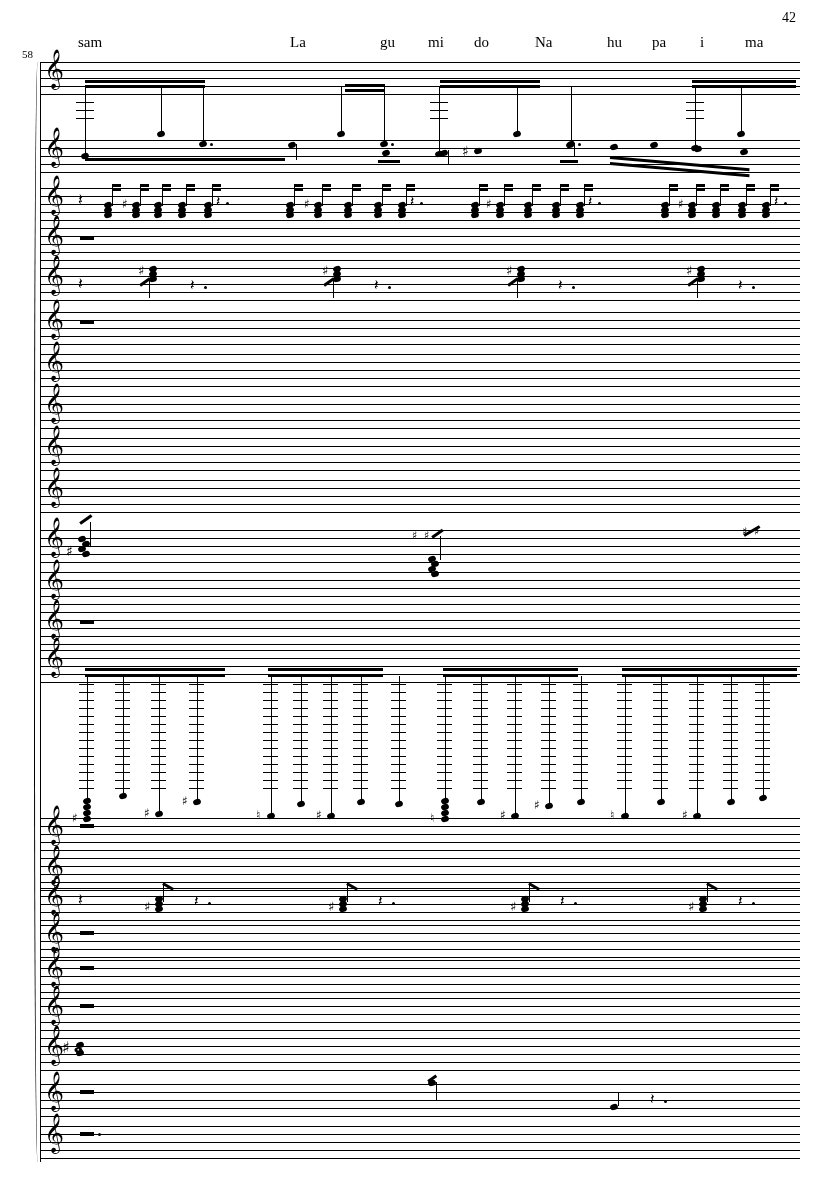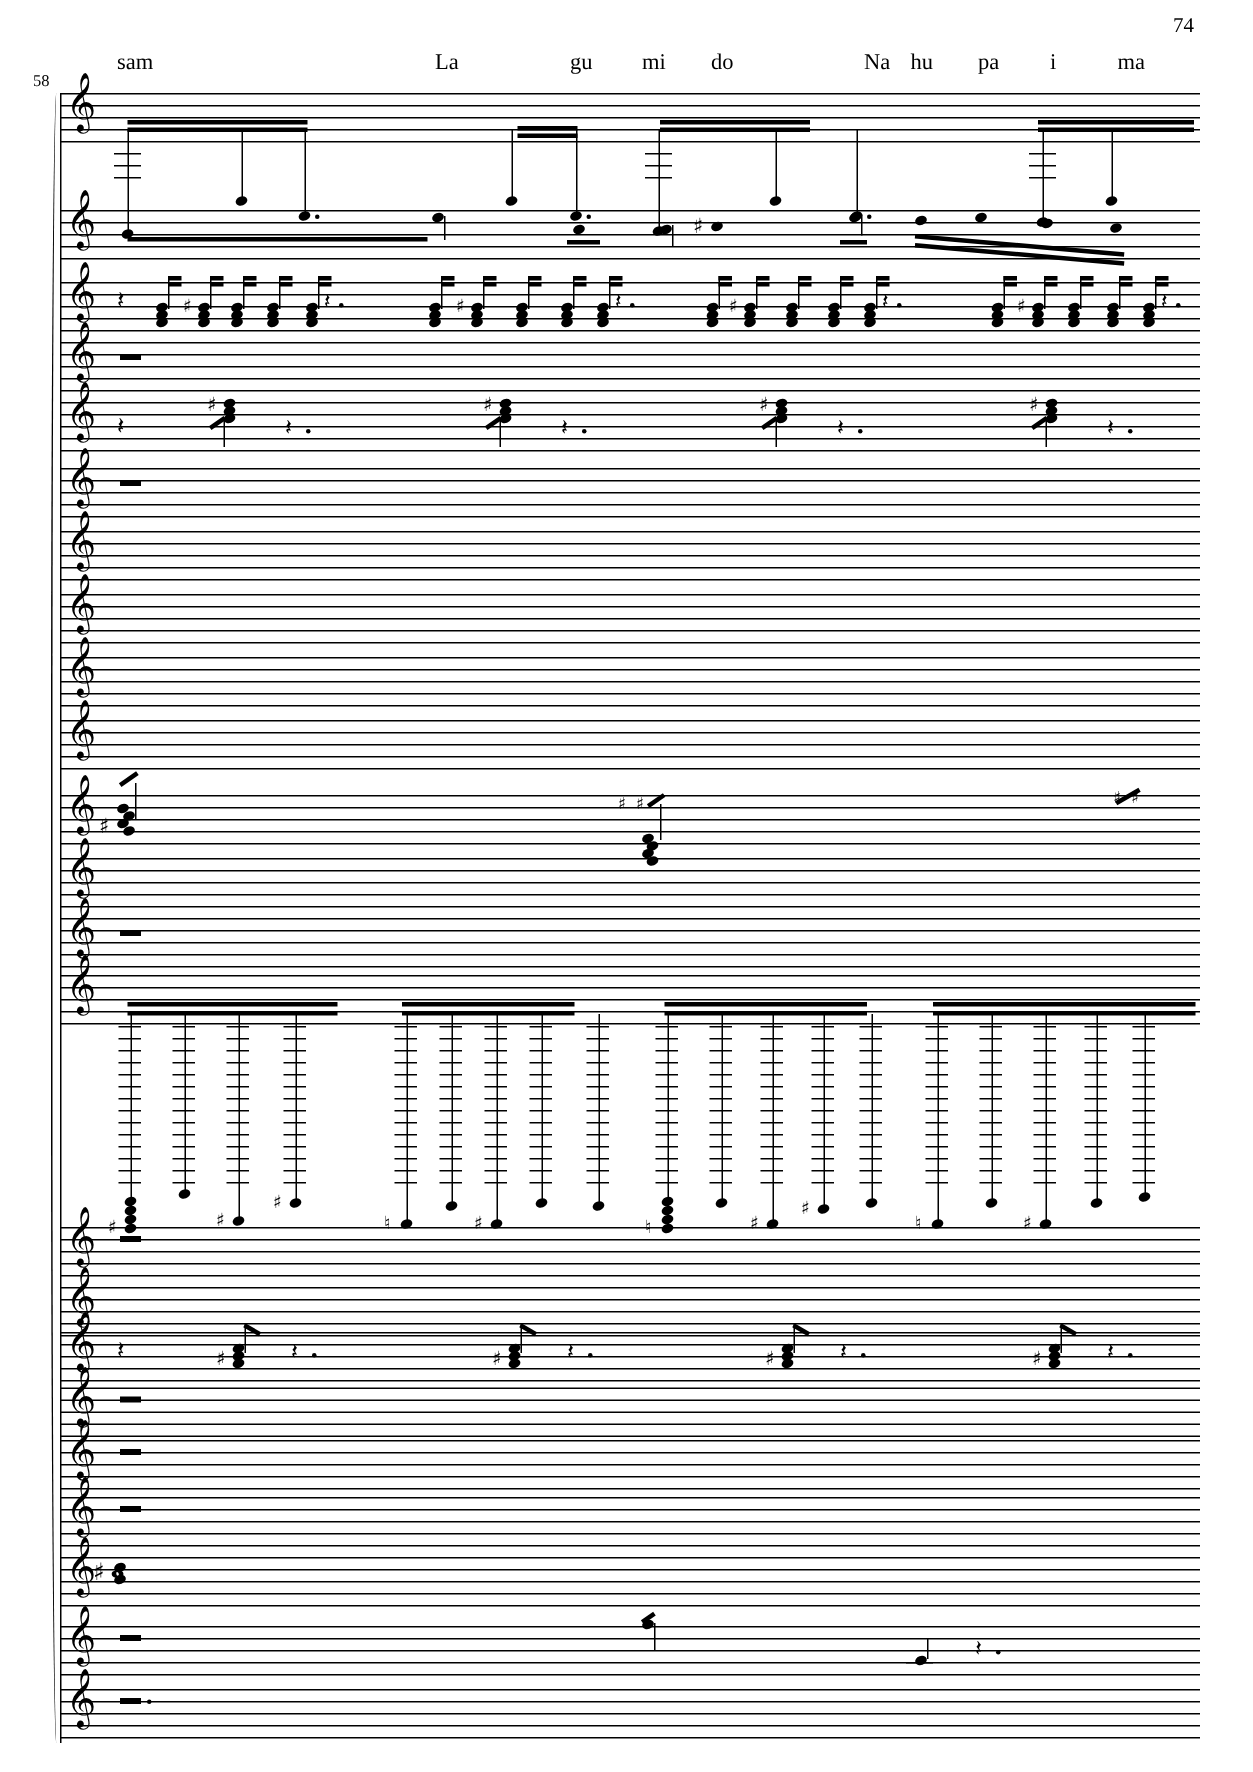--- a/index.html
+++ b/index.html
@@ -140,30 +140,30 @@
     height: 2.6px;
     background: #000;
     transform-origin: left center;
   }
 </style>
 </head>
 <body>
 
 <div id="page">
 
-  <div class="page-number" style="top:10px; left:782px;">74</div>
+  <div class="page-number" style="top:10px; left:782px;">42</div>
 
   <div class="measure-number" style="top:48px; left:22px;">58</div>
 
   <div class="lyric" style="top:34px; left:78px;">sam</div>
   <div class="lyric" style="top:34px; left:290px;">La</div>
   <div class="lyric" style="top:34px; left:380px;">gu</div>
   <div class="lyric" style="top:34px; left:428px;">mi</div>
   <div class="lyric" style="top:34px; left:474px;">do</div>
-  <div class="lyric" style="top:34px; left:576px;text-align:right;">Na</div>
+  <div class="lyric" style="top:34px; left:535px;text-align:right;">Na</div>
   <div class="lyric" style="top:34px; left:607px;">hu</div>
   <div class="lyric" style="top:34px; left:652px;">pa</div>
   <div class="lyric" style="top:34px; left:700px;">i</div>
   <div class="lyric" style="top:34px; left:745px;">ma</div>
 
   <div class="barline-left" style="left:40px; top:62px; height:1100px;"></div>
   <div class="brace" style="left:34px; top:62px; height:1100px;"></div>
 
   <div id="staff-container">
       <div style="position: absolute; left: 40px; top: 0px; width: 760px;">

